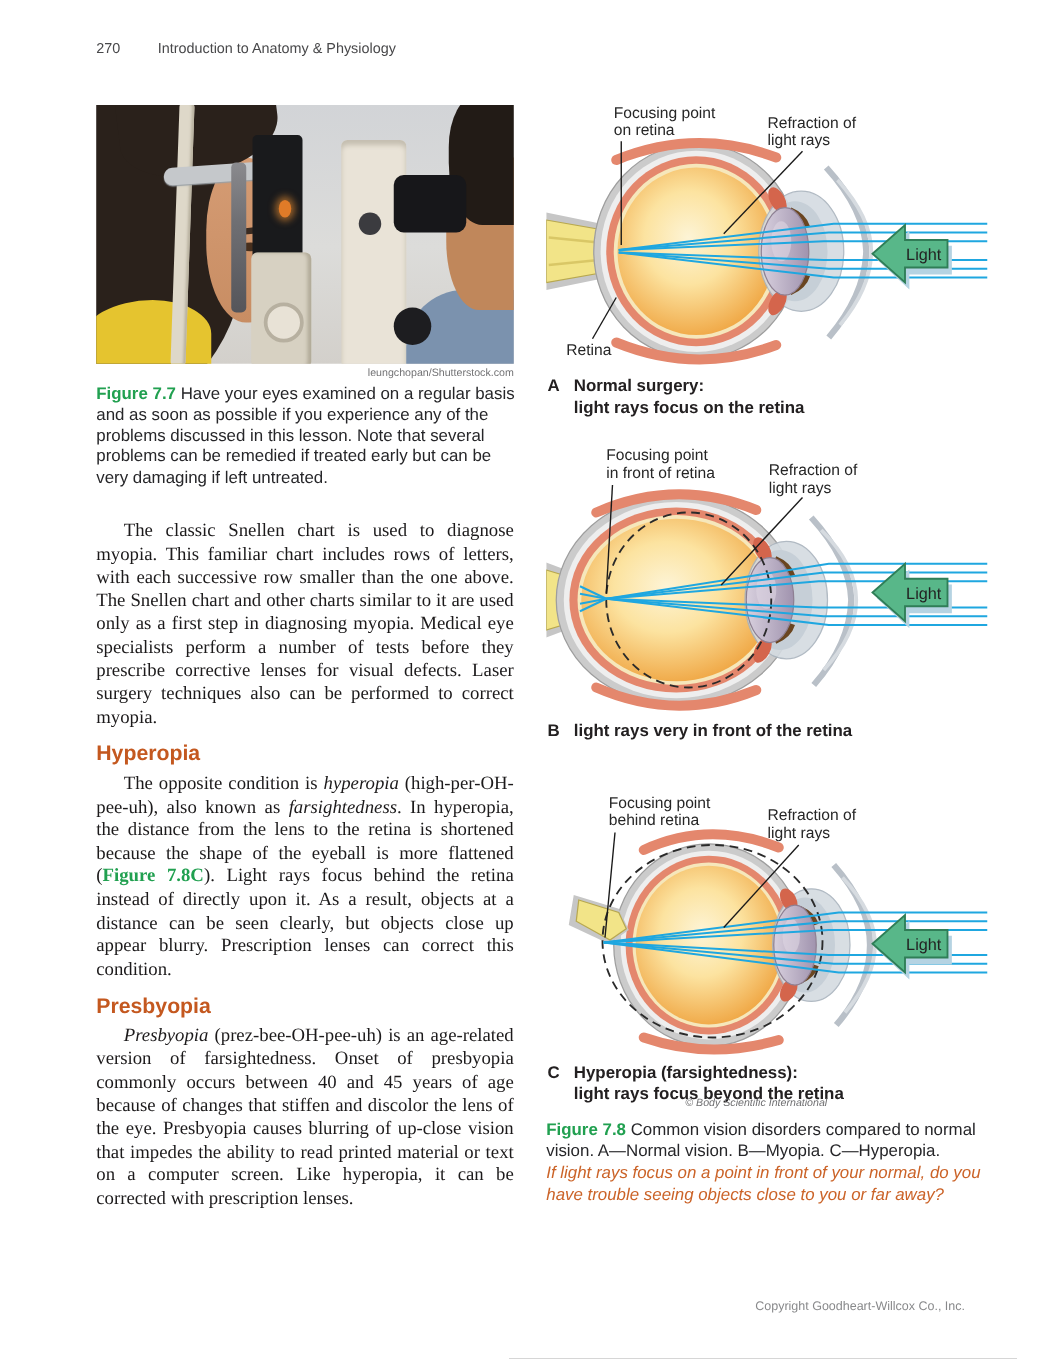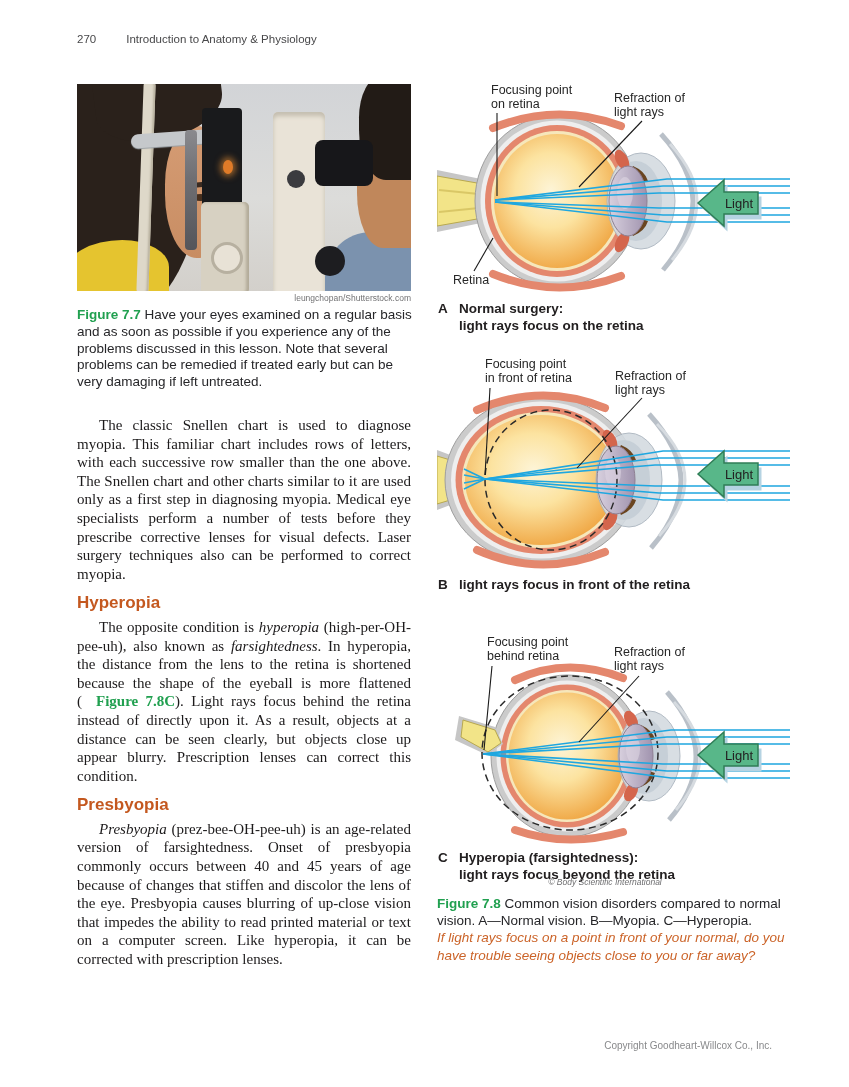--- a/index.html
+++ b/index.html
@@ -41,21 +41,21 @@
           font-size:8.5px;color:#727274;}
   
   .figcap{position:absolute;left:77px;top:307px;width:336px;font-size:13.5px;line-height:16.8px;color:#262629;}
   .figlab{font-weight:bold;}
   
   .article{position:absolute;left:77px;top:416px;width:334px;font-family:"Liberation Serif",serif;
            font-size:15px;line-height:18.6px;text-align:justify;color:#1c1a1b;}
   .article p{margin:0;text-indent:22px;}
   .article h3{margin:11px 0 5px 0;font-family:"Liberation Sans",sans-serif;font-size:17px;}
   .it{font-style:italic;}
-  .figref{font-weight:bold;margin-left:14px;}
+  .figref{font-weight:bold;}
   
   .diag{position:absolute;left:437px;width:353px;}
   .diag svg{display:block;}
   .diag svg text{font-family:"Liberation Sans",sans-serif;font-size:12.5px;fill:#262626;}
   .diag svg text.lt{font-size:13px;fill:#222;}
   .abc{position:absolute;left:1px;display:flex;font-size:13.5px;line-height:17px;font-weight:bold;color:#232021;}
   .abc .letter{width:21px;flex:none;}
   .dcredit{position:absolute;left:0;width:336px;text-align:center;
            font-size:8.5px;font-style:italic;color:#6e6e70;}
   .fig78{position:absolute;left:437px;top:895px;width:350px;font-size:13.5px;line-height:17.2px;color:#262629;}
@@ -233,21 +233,21 @@
         <text class="lt" x="302" y="127" text-anchor="middle">Light</text>
       </g>
       <text x="48" y="16">Focusing point</text>
       <text x="48" y="30">in front of retina</text>
       <text x="178" y="28">Refraction of</text>
       <text x="178" y="42">light rays</text>
     </svg>
     <div class="abc" style="top:224px;">
       <div class="letter">B</div>
       <div>
-           <div>light rays focus in front of the retina</div>
+           <div>light rays very in front of the retina</div>
         </div>
     </div>
   </div>
 
   <div class="diag" style="top:630px;height:262px;">
     <svg viewBox="0 0 353 215" width="353" height="215">
       <g>
         <path d="M 230,62 Q 259,95 259,126 Q 259,159 232,190" stroke="#b9c0c8" stroke-width="5" fill="none"></path>
         <path d="M 237,72 Q 263,100 263,126 Q 263,152 239,180" stroke="#d6dbe0" stroke-width="3" fill="none"></path>
       </g>

